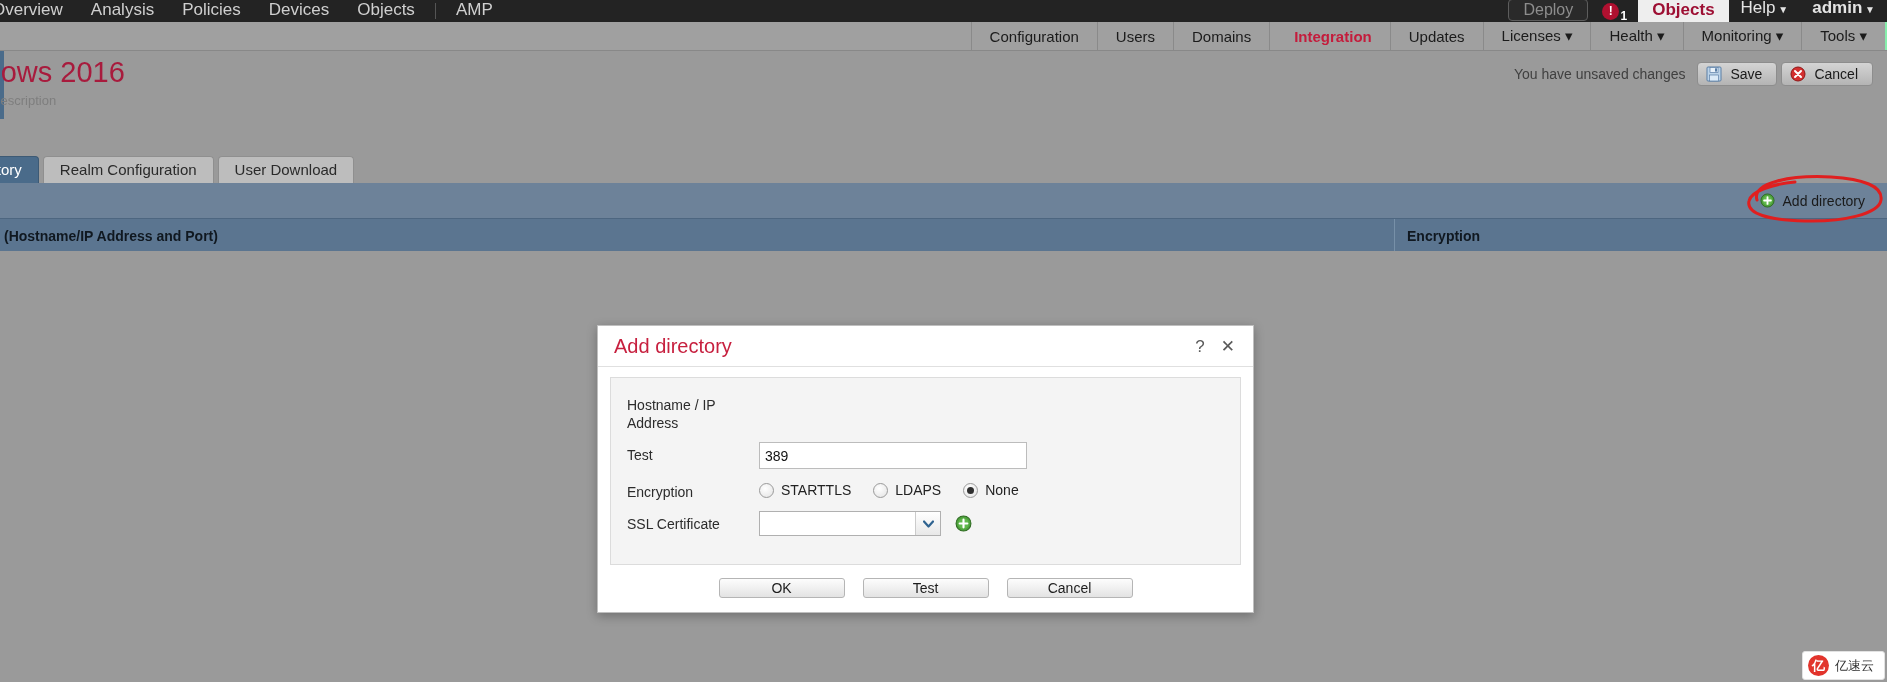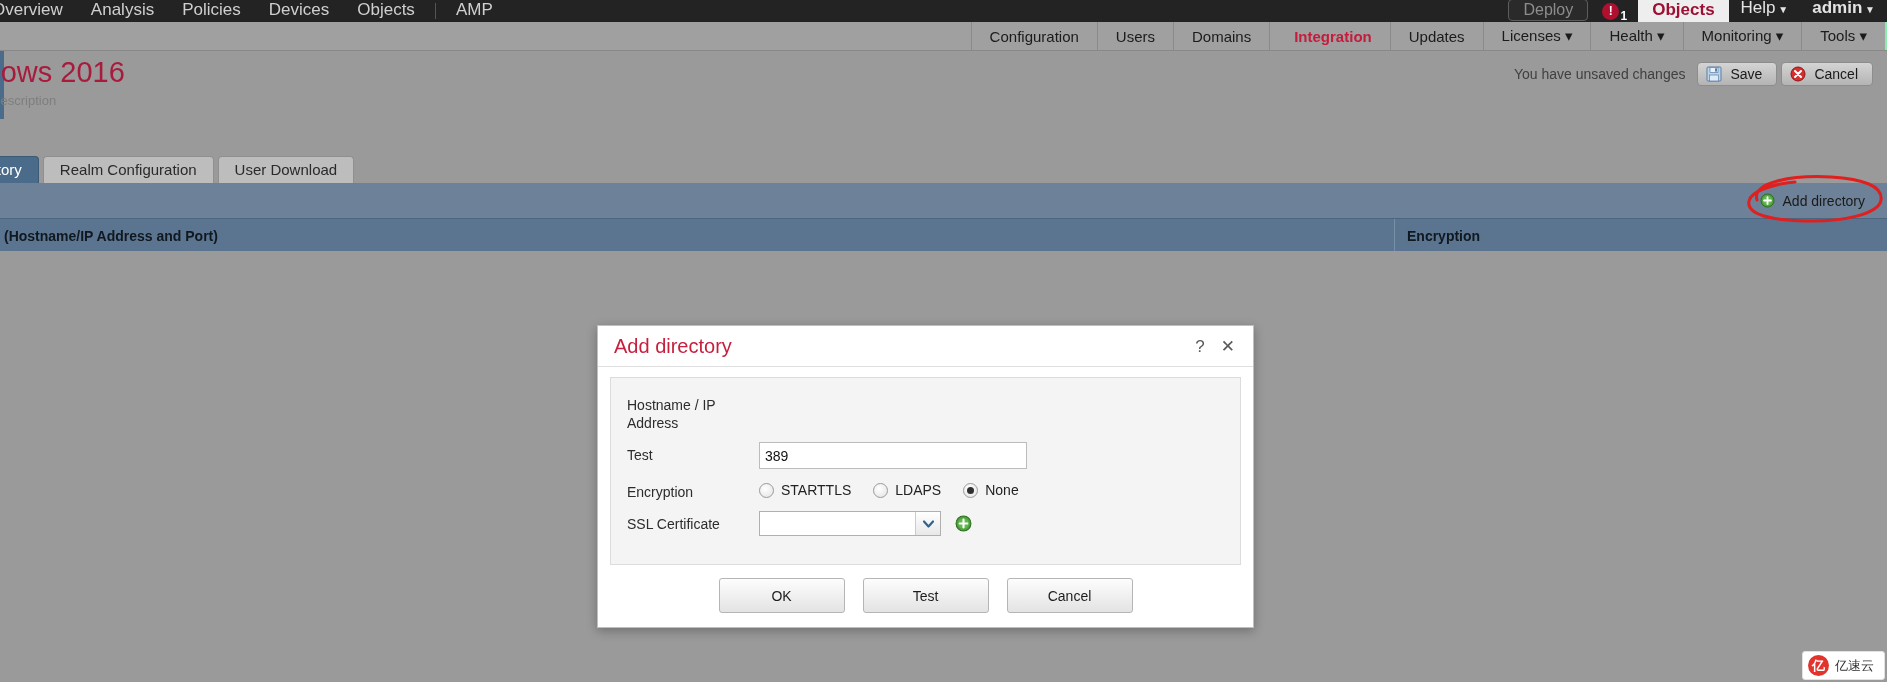--- a/index.html
+++ b/index.html
@@ -435,21 +435,21 @@
   }
   .dlg-footer {
     display: flex;
     justify-content: center;
     align-items: center;
     padding: 13px 0 14px 0;
     background: #ffffff;
   }
   .dlg-btn {
     width: 126px;
-    height: 35px;
+    height: 20px;
     background: linear-gradient(to bottom, #fdfdfd, #e3e3e3);
     border: 1px solid #b5b5b5;
     border-radius: 3px;
     font-size: 14px;
     color: #1d1d1d;
     font-family: "Liberation Sans", sans-serif;
     margin: 0 9px;
     cursor: pointer;
   }
 

